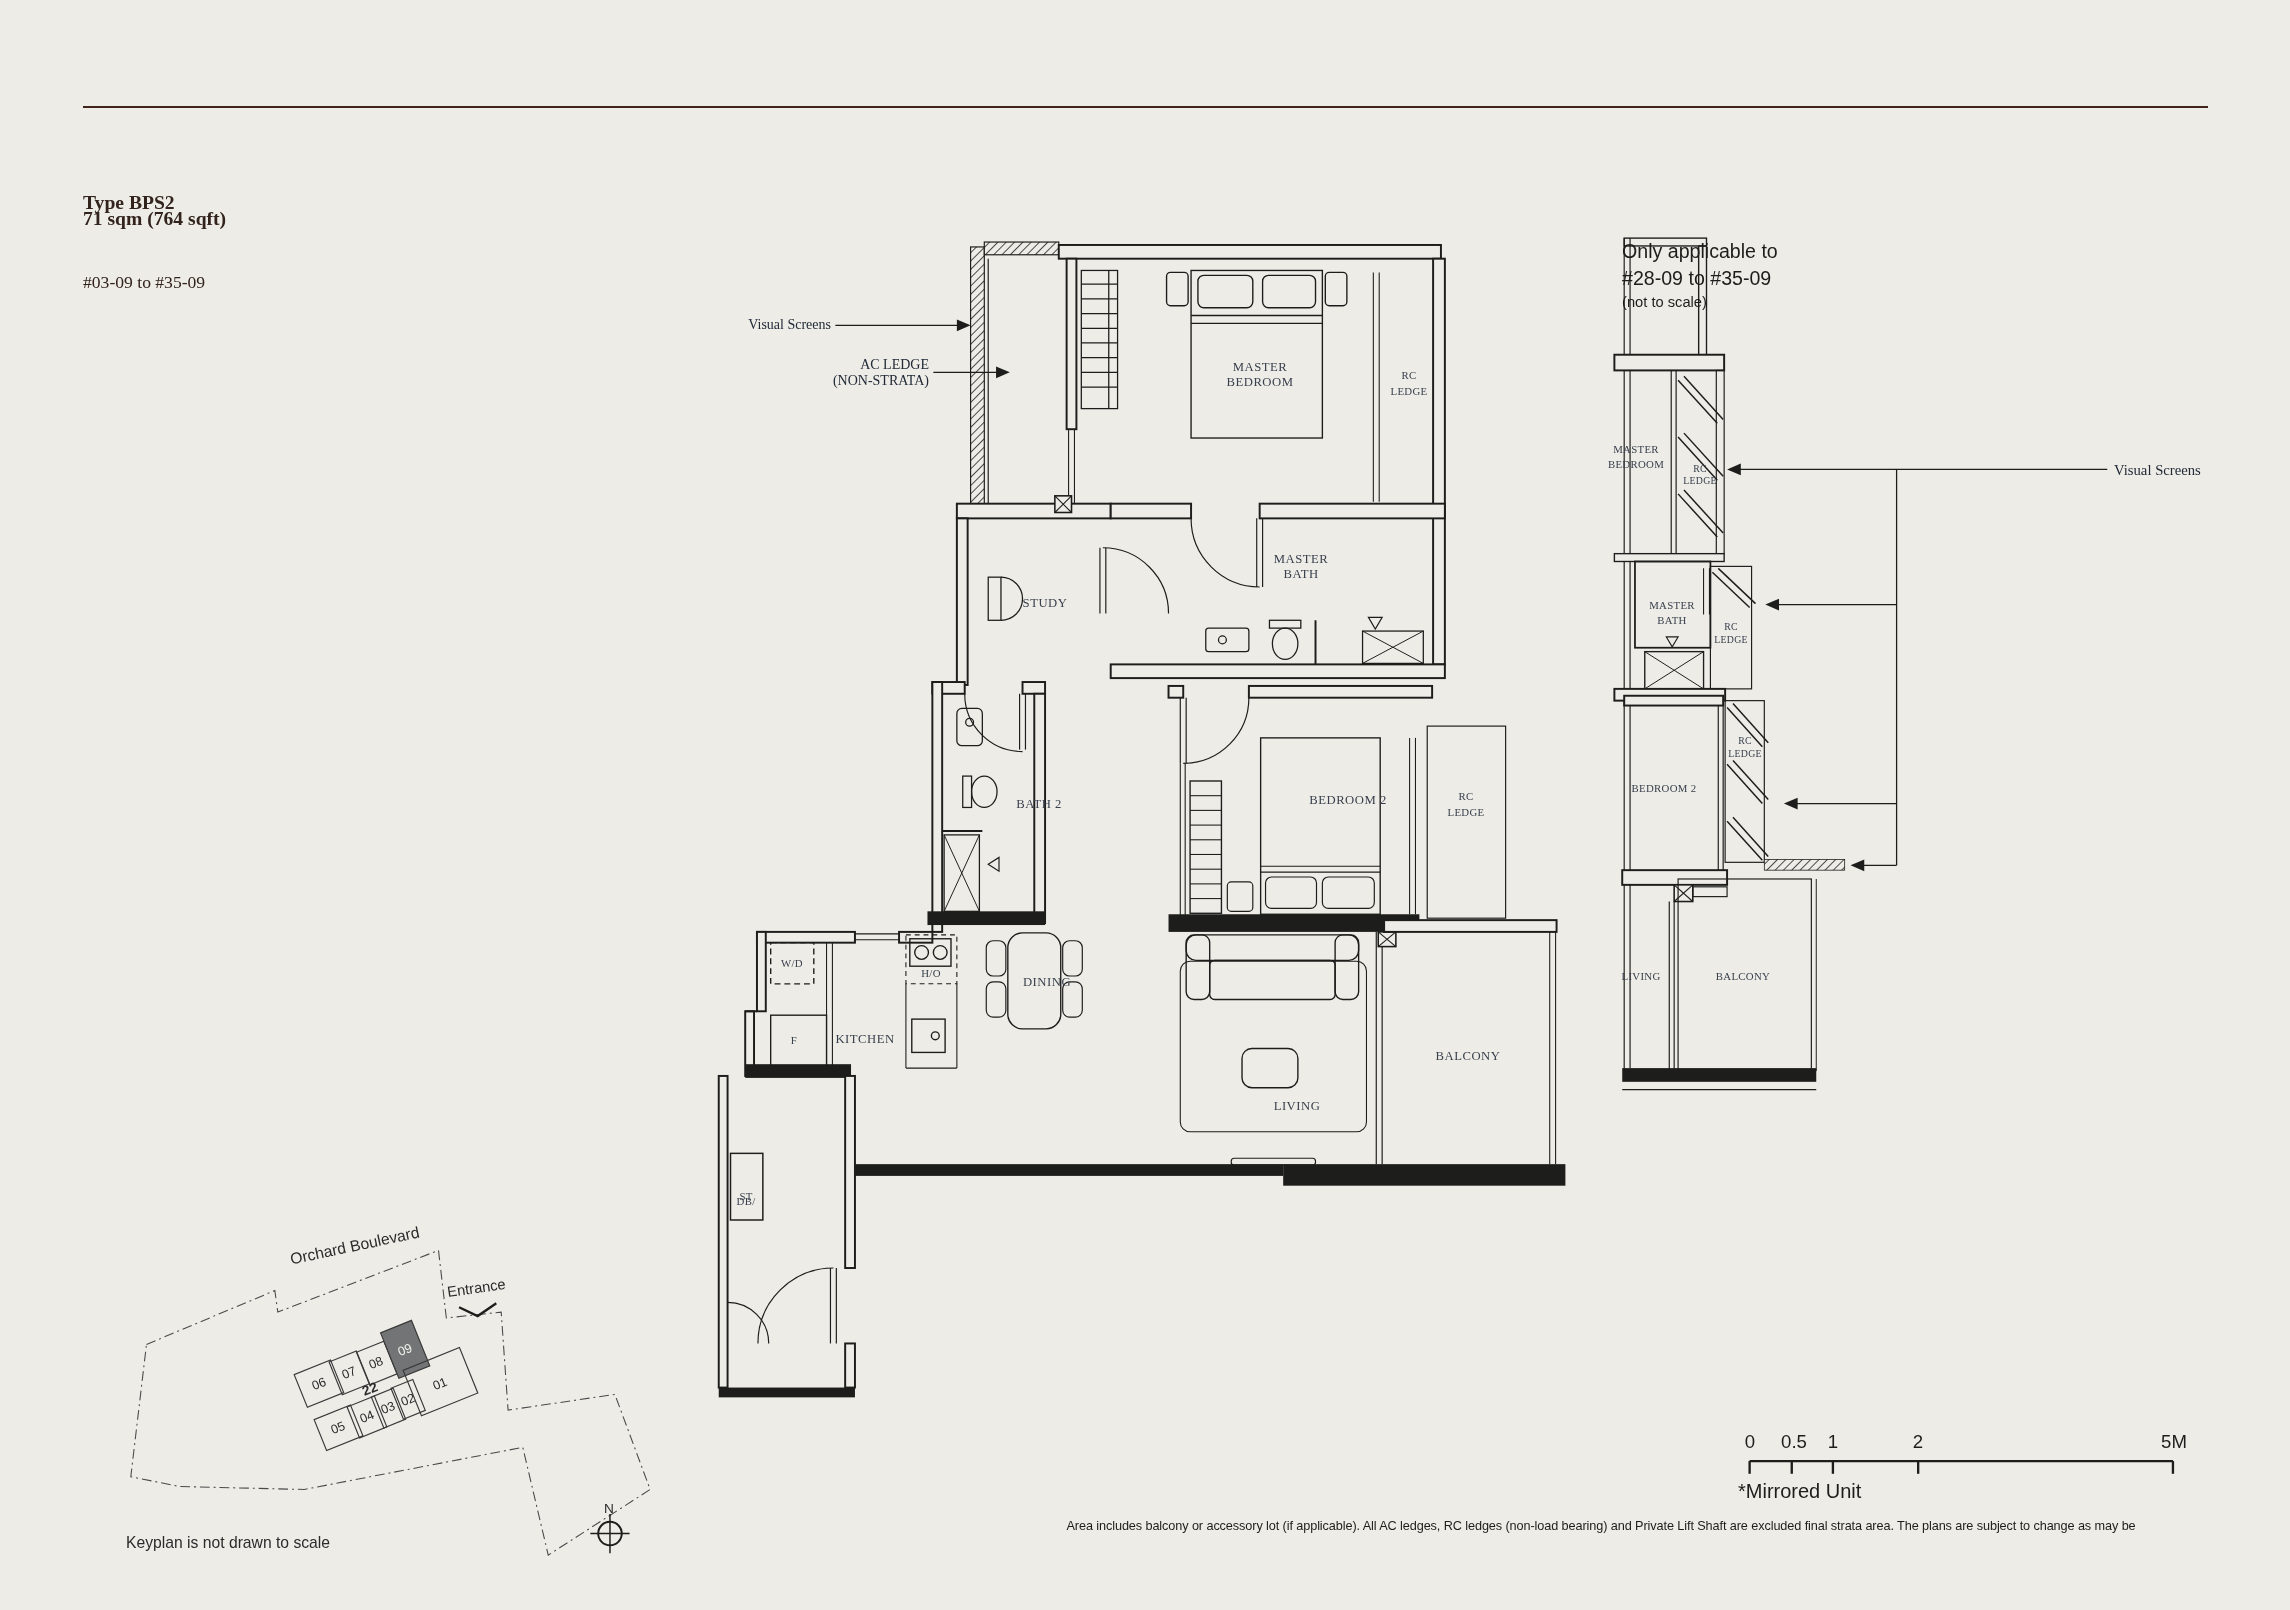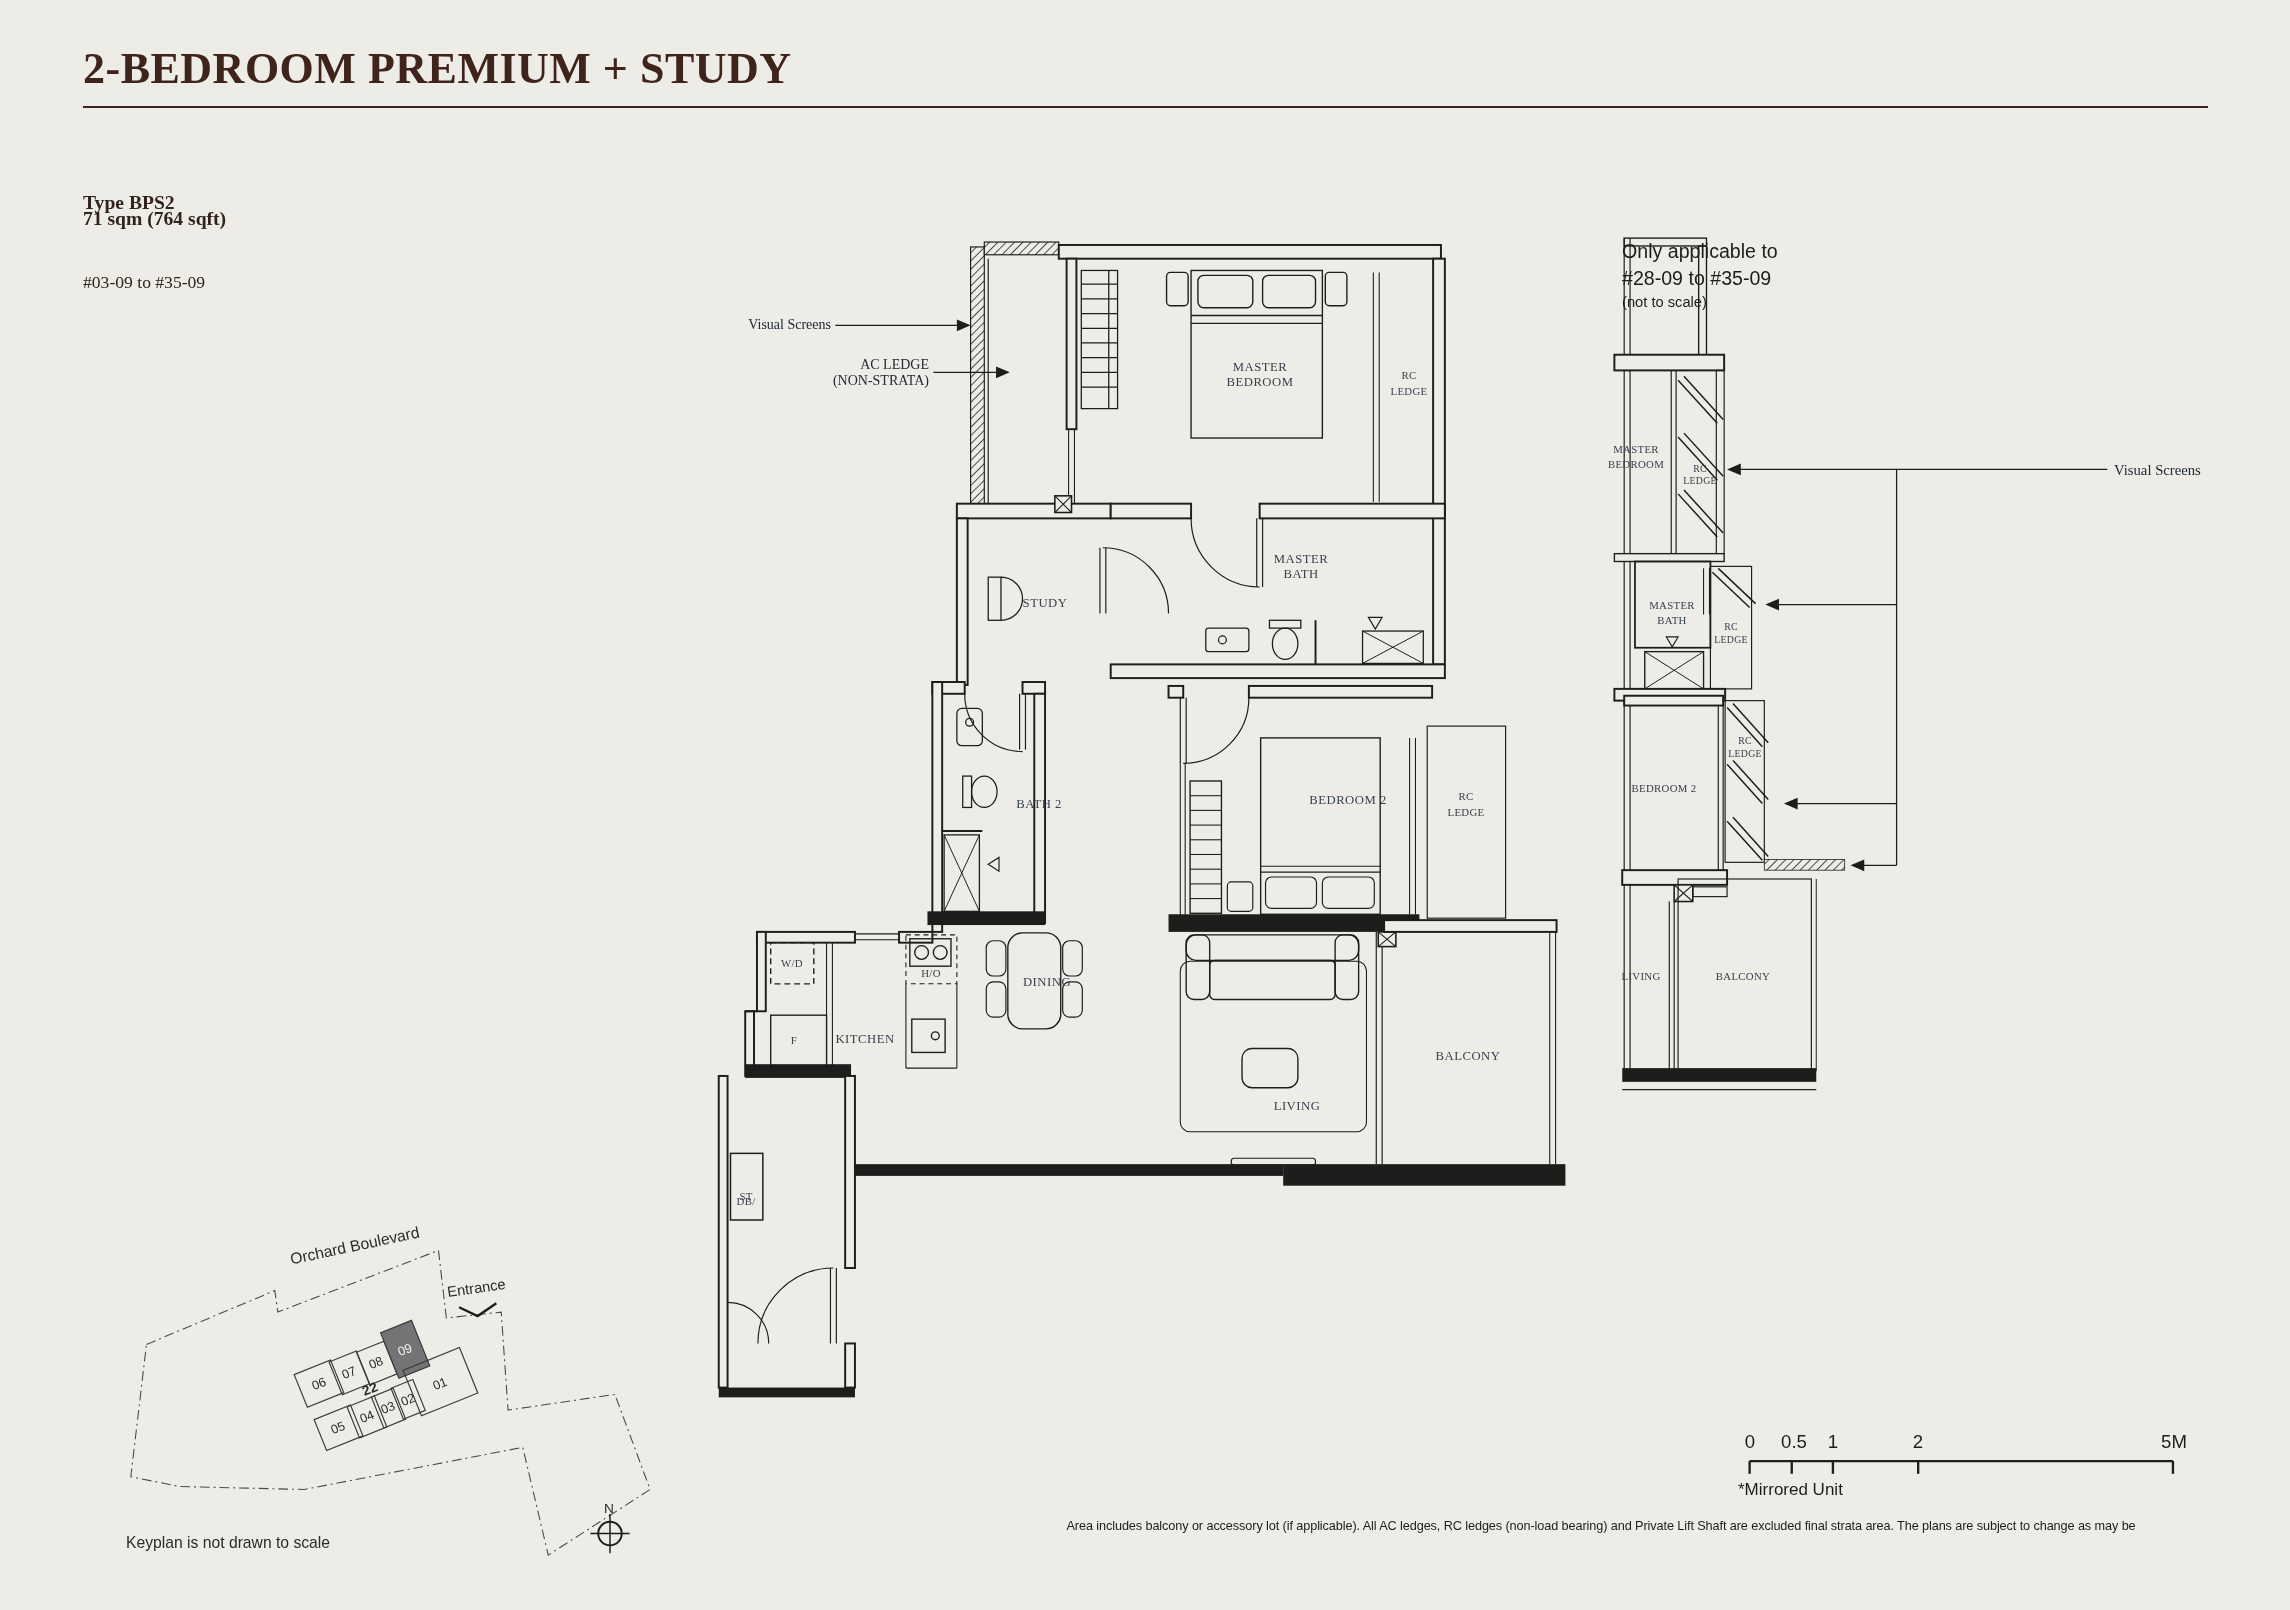--- a/index.html
+++ b/index.html
@@ -51,21 +51,20 @@
   .disc{
     position:absolute;transform:translate(-50%,-50%);
     font-size:12.7px;color:#1d1d1b;white-space:nowrap;letter-spacing:-0.1px;
   }
 </style>
 </head>
 <body>
 
 <div class="page">
 
-  <div class="abs title" style="left:83px;top:43px;">2-BEDROOM PREMIUM + STUDY</div>
   <div class="abs rule" style="left:83px;top:106px;width:2125px;"></div>
   <div class="abs info" style="left:83px;top:180px;margin-top:12px;">Type BPS2</div>
   <div class="abs info" style="left:83px;top:208px;">71 sqm (764 sqft)</div>
   <div class="abs info light" style="left:83px;top:272px;">#03-09 to #35-09</div>
 
   <div class="abs app" style="left:1622px;top:240px;">Only applicable to</div>
   <div class="abs app" style="left:1622px;top:267px;">#28-09 to #35-09</div>
   <div class="abs app small" style="left:1622px;top:294px;">(not to scale)</div>
 
   <svg class="abs" style="left:0;top:0;" width="2291" height="1610" viewBox="0 0 2337 1643">
@@ -443,18 +442,18 @@
   <div class="ku" style="left:338px;top:1428px;">05</div>
   <div class="ku" style="left:367px;top:1417px;">04</div>
   <div class="ku" style="left:388px;top:1408px;">03</div>
   <div class="ku" style="left:408px;top:1400px;">02</div>
 
   <div class="sb" style="left:1750px;top:1431px;">0</div>
   <div class="sb" style="left:1794px;top:1431px;">0.5</div>
   <div class="sb" style="left:1833px;top:1431px;">1</div>
   <div class="sb" style="left:1918px;top:1431px;">2</div>
   <div class="sb" style="left:2174px;top:1431px;">5M</div>
-  <div class="abs" style="left:1738px;top:1480px;font-size:17px;">*Mirrored Unit</div>
+  <div class="abs" style="left:1738px;top:1480px;font-size:20px;">*Mirrored Unit</div>
 
   <div class="disc" style="left:1601px;top:1526px;">Area includes balcony or accessory lot (if applicable). All AC ledges, RC ledges (non-load bearing) and Private Lift Shaft are excluded final strata area. The plans are subject to change as may be</div>
 
 </div>
 
 
 </body></html>

